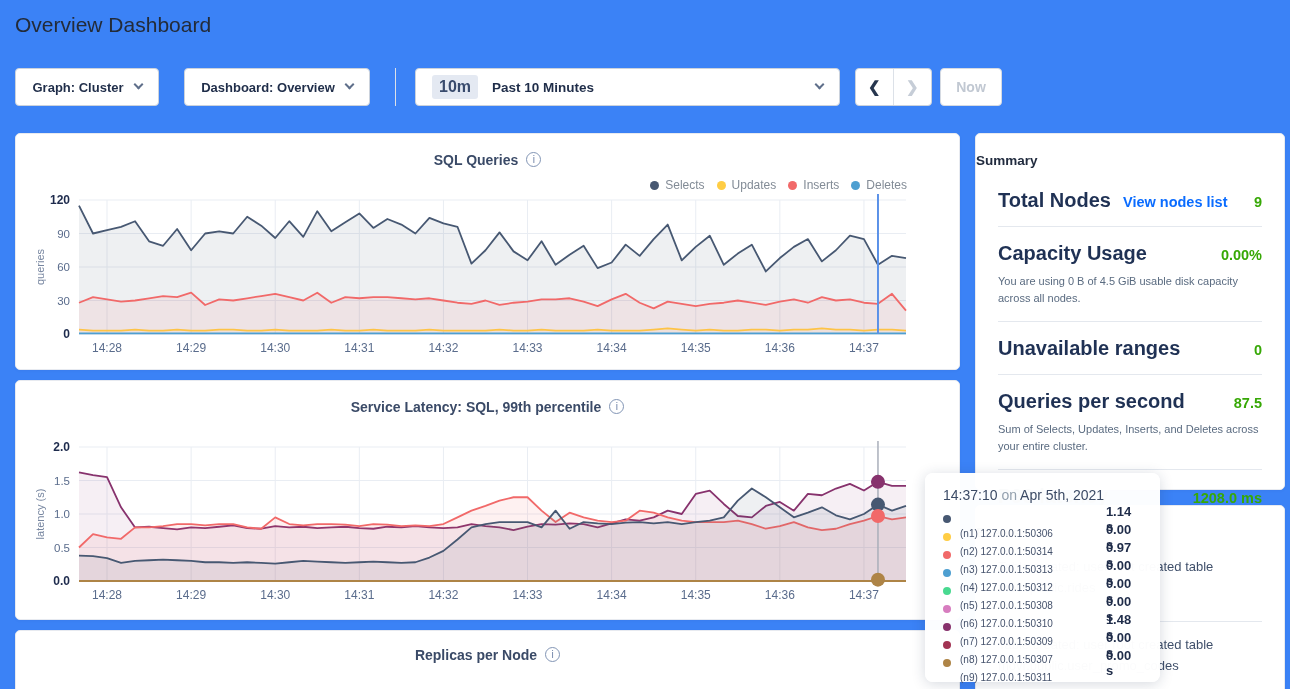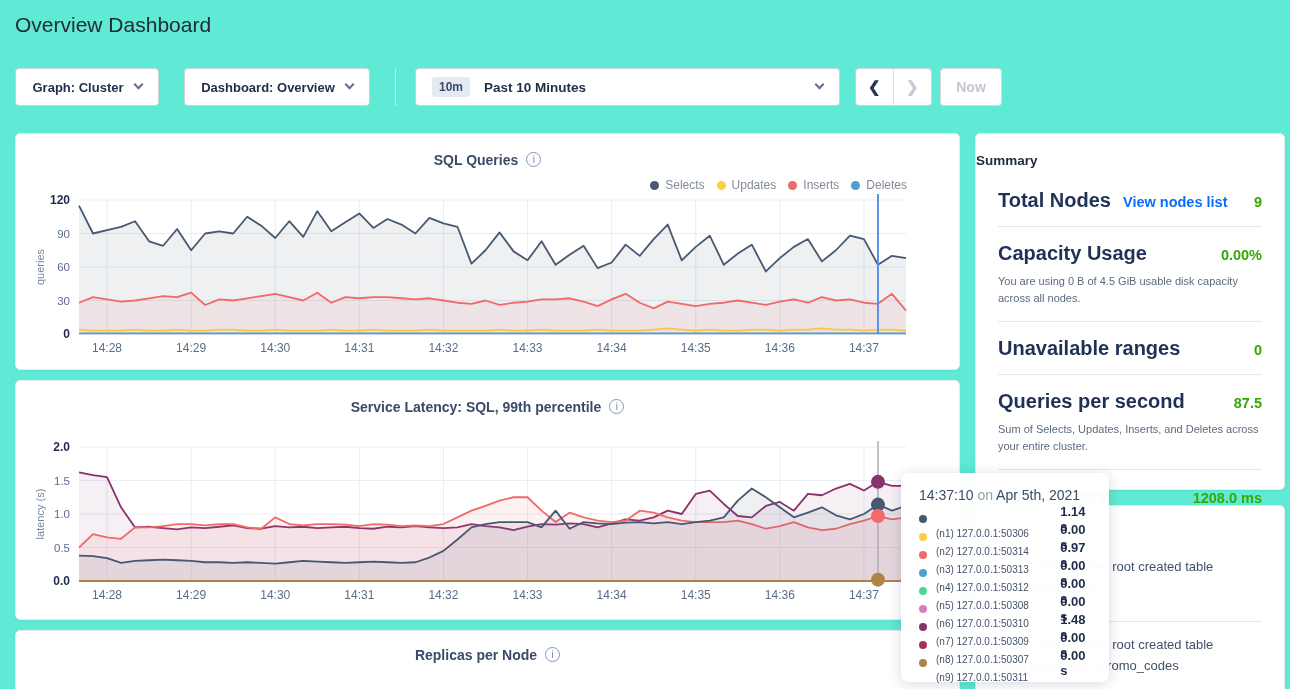--- a/index.html
+++ b/index.html
@@ -1,30 +1,30 @@
 <!DOCTYPE html>
 <html><head>
 <meta charset="utf-8">
 <style>
   * { margin:0; padding:0; box-sizing:border-box; }
   body { font-family:"Liberation Sans", sans-serif; }
-  #app { position:relative; width:1290px; height:689px; background:#5eead4; overflow:hidden; font-family:"Liberation Sans", sans-serif; }
+  #app { position:relative; width:1290px; height:689px; background:#3b82f6; overflow:hidden; font-family:"Liberation Sans", sans-serif; }
 
   .page-title { position:absolute; left:15px; top:13px; font-size:21px; font-weight:500; color:#232B38; }
 
   
   #controls { position:absolute; left:15px; top:68px; width:1260px; height:38px; }
   .btn { position:absolute; height:38px; background:#fff; border:1px solid #CBD2DC; border-radius:4px;
          display:flex; align-items:center; justify-content:center; font-size:13px; font-weight:bold; color:#1F2D49; cursor:pointer; }
   .chev { width:7px; height:7px; border-right:2px solid #5F6F8A; border-bottom:2px solid #5F6F8A; transform:rotate(45deg); margin-top:-5px; }
   #btn-graph { left:0; width:144px; gap:11px; }
   #btn-dashboard { left:169px; width:186px; gap:11px; }
   .ctrl-divider { position:absolute; left:380px; top:0; width:1px; height:38px; background:#DCE1E8; }
   #time-selector { left:400px; width:425px; justify-content:flex-start; padding:0 16px; font-size:13.5px; }
-  .time-badge { background:#E4E9F2; border-radius:3px; padding:3px 7px; font-size:12px; font-weight:bold; color:#394B6D; }
+  .time-badge { background:#E4E9F2; border-radius:3px; padding:3px 7px; font-size:16px; font-weight:bold; color:#394B6D; }
   .time-label { margin-left:14px; }
   #time-selector .chev { margin-left:auto; }
   #arrow-group { position:absolute; left:840px; top:0; width:77px; height:38px; background:#fff; border:1px solid #CBD2DC; border-radius:4px; display:flex; }
   .arrow-btn { width:38px; height:36px; display:flex; align-items:center; justify-content:center; font-size:15px; font-weight:bold; cursor:pointer; }
   #arrow-prev { color:#27364E; border-right:1px solid #DCE1E8; }
   #arrow-next { color:#C6CDD7; }
   #btn-now { left:925px; width:62px; color:#C1C8D2; font-size:14px; border-color:#D5DAE2; }
 
   
   .panel { position:absolute; background:#fff; border:1px solid #E7EAF0; border-radius:5px; box-shadow:0 1px 3px rgba(40,55,80,0.05); }
@@ -59,21 +59,21 @@
   .sum-value { margin-left:auto; font-size:14.5px; font-weight:bold; color:#37A806; }
   .sum-desc { margin-top:8px; font-size:11px; line-height:1.55; color:#5A6B80; }
 
   
   .ev-items { padding:4px 22px 0 22px; }
   .ev-item { padding:13px 0; border-bottom:1px solid #E4E8EE; min-height:78px; }
   .ev-item:last-child { border-bottom:none; }
   .ev-text { font-size:13px; line-height:1.6; color:#40506B; }
 
   
-  #tooltip { position:absolute; left:901px; top:473px; width:208px; height:209px; z-index:50;
+  #tooltip { position:absolute; left:925px; top:473px; width:235px; height:209px; z-index:50;
              background:rgba(255,255,255,0.98); border-radius:8px; box-shadow:0 2px 14px rgba(30,43,77,0.18);
              padding:14px 18px 12px 18px; }
   .tt-header { font-size:14px; color:#93A0AE; margin-bottom:7px; }
   .tt-time, .tt-date { color:#3C4B66; }
   .tt-row { display:flex; align-items:center; height:18px; }
   .tt-dot { width:8px; height:8px; border-radius:50%; margin-right:9px; flex:none; }
   .tt-node { font-size:10px; color:#44516B; width:146px;margin-top:28px; }
   .tt-value { font-size:13px; font-weight:bold; color:#1F2C49; }
 </style>
 </head>

